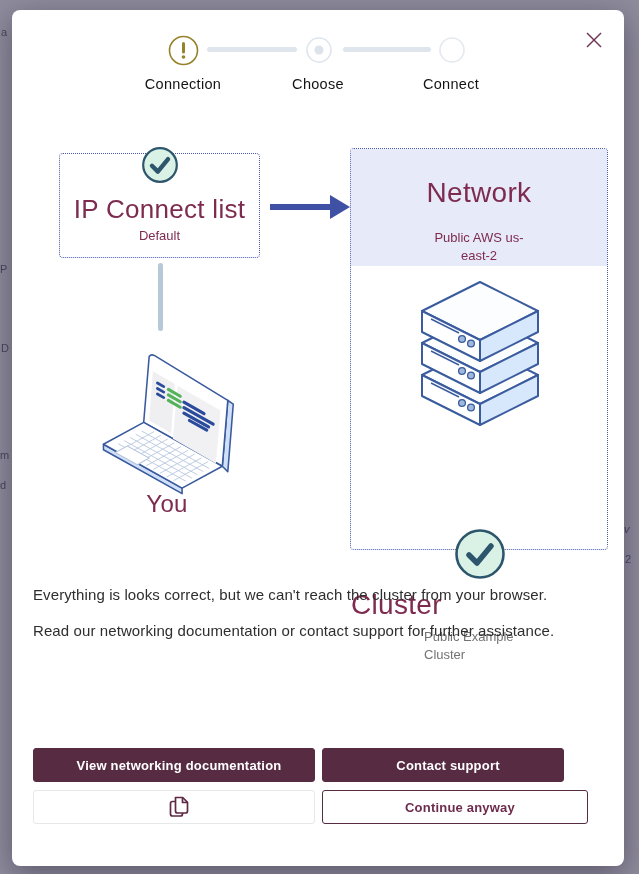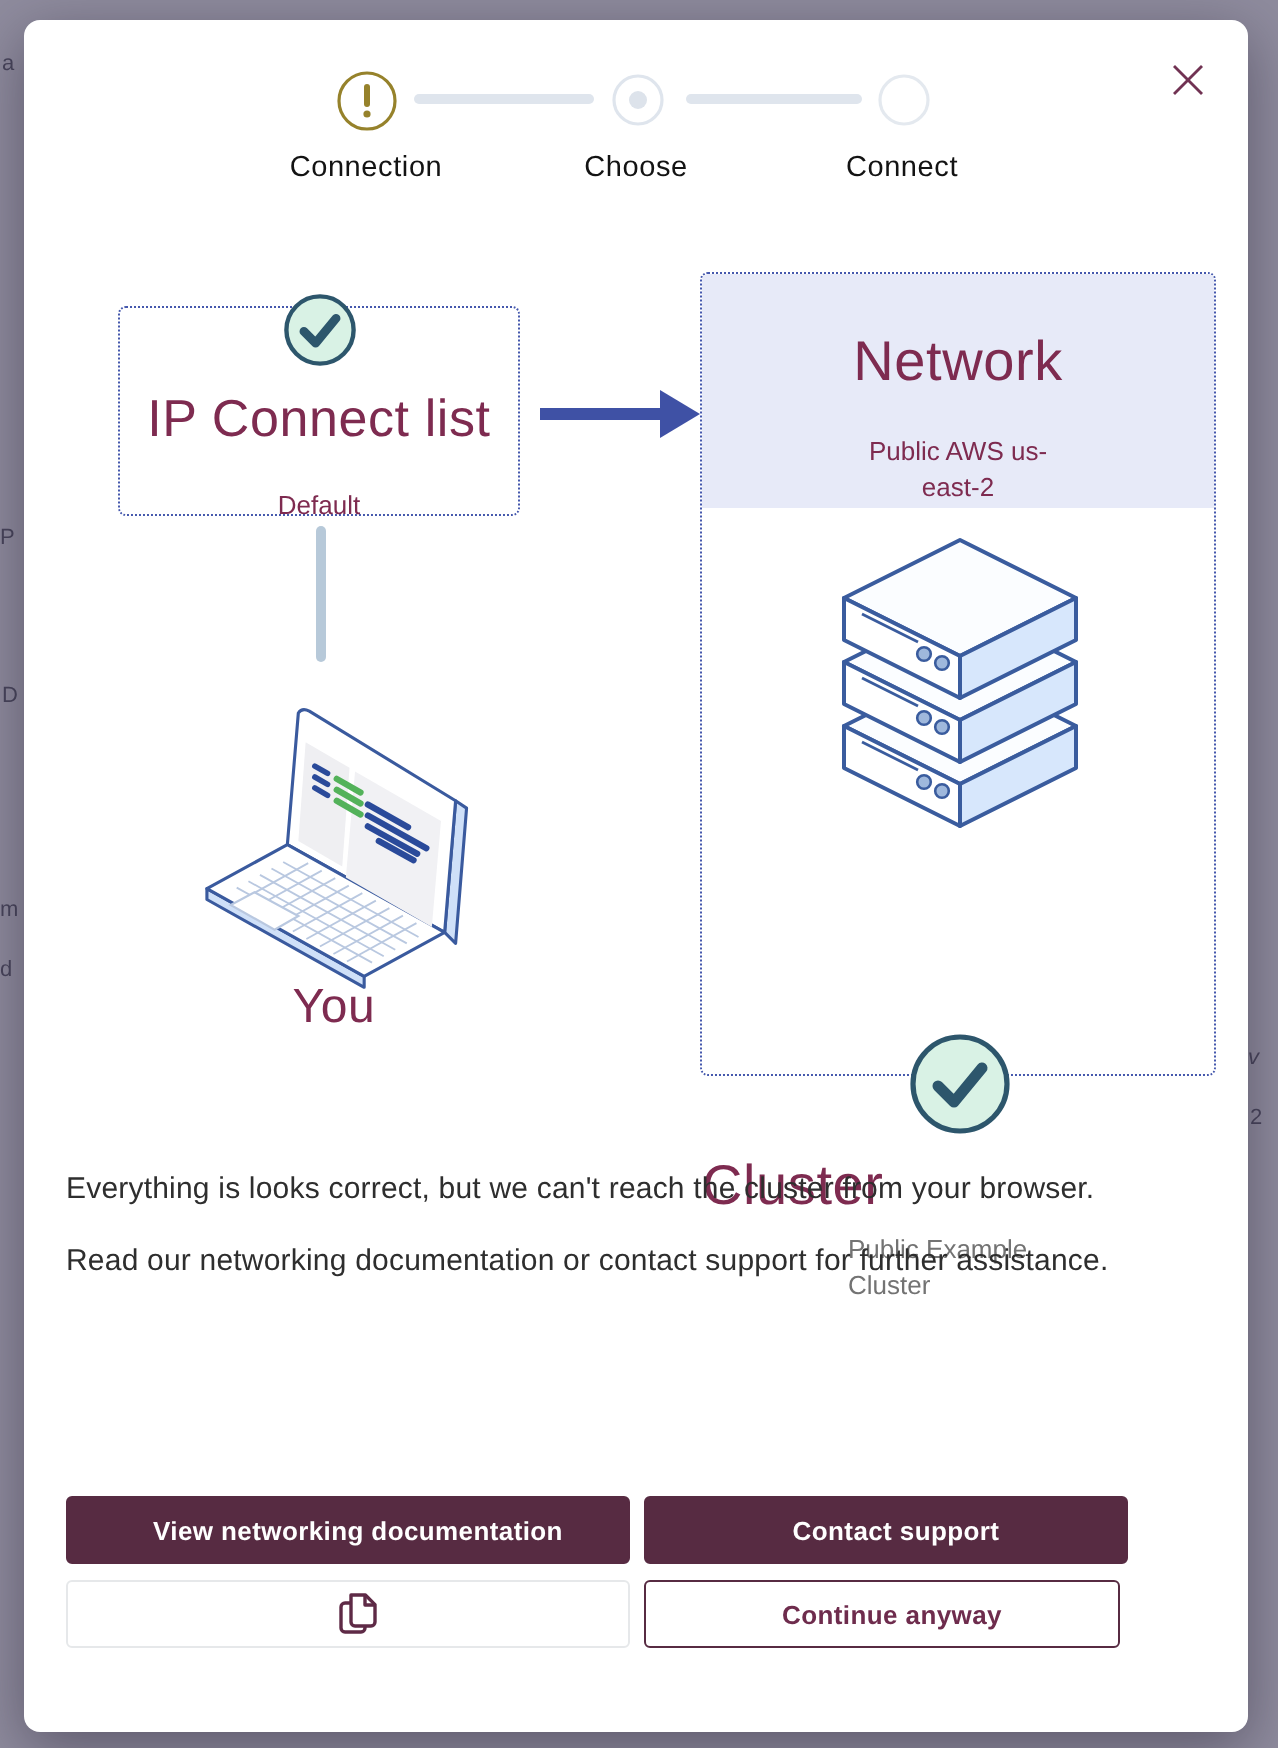--- a/index.html
+++ b/index.html
@@ -37,31 +37,31 @@
   .label-connection { left:111px; }
   .label-choose     { left:246px; }
   .label-connect    { left:379px; }
 
   
   .ip-box { position:absolute; left:47px; top:143px; width:201px; height:105px;
     border:1.5px dotted #4558ad; border-radius:4px; text-align:center; }
   .ip-check { position:absolute; left:129px; top:136px; }
   .diagram-title { color:#7e2b50; font-size:26px; font-weight:400; letter-spacing:.3px; }
   .ip-box .diagram-title { margin-top:40px; }
-  .diagram-sub { color:#7e2b50; font-size:13px; margin-top:20px; }
+  .diagram-sub { color:#7e2b50; font-size:13px; margin-top:3px; }
 
   .arrow-svg { position:absolute; left:258px; top:185px; }
   .v-connector { position:absolute; left:146px; top:253px; width:5px; height:68px;
     background:#b7c9d9; border-radius:3px; }
 
   .laptop-svg { position:absolute; left:75px; top:328px; }
   .you-label { position:absolute; left:75px; top:480px; width:160px; text-align:center;
     color:#7e2b50; font-size:24px; letter-spacing:.3px; }
 
-  .net-box { position:absolute; left:338px; top:126px; width:258px; height:402px;
+  .net-box { position:absolute; left:338px; top:138px; width:258px; height:402px;
     border:1.5px dotted #4558ad; border-radius:4px; }
   .net-header { position:absolute; left:0; top:0; right:0; height:117px;
     background:#e7eaf8; border-radius:3px 3px 0 0; text-align:center; }
   .net-header .diagram-title { margin-top:28px; font-size:28px; }
   .net-sub { color:#7e2b50; font-size:13px; margin:20px auto 0; width:112px; line-height:1.35; }
   .cluster-area { position:absolute; left:0; top:117px; right:0; bottom:0; text-align:left; }
   .servers-svg { position:absolute; left:54px; top:14px; }
   .cluster-check { position:absolute; left:103px; top:262px; }
   .cluster-title { position:absolute; left:0; width:100%; top:323px;
     color:#7e2b50; font-size:28px; font-weight:400; letter-spacing:.3px; }
@@ -77,21 +77,21 @@
   
   .btn { position:absolute; height:34px; border-radius:3px; font-size:13px;
     font-weight:700; letter-spacing:.2px; cursor:pointer;
     font-family:"Liberation Sans","DejaVu Sans",sans-serif;
     display:flex; align-items:center; justify-content:center;padding-left:10px; }
   .btn-primary { background:#572b42; color:#ffffff; border:1px solid #572b42; }
   .btn-docs     { left:21px;  top:738px; width:282px; }
   .btn-support  { left:310px; top:738px; width:242px; }
   .btn-copy { left:21px; top:780px; width:282px; background:#ffffff;
     color:#6e2c4d; border:1px solid #e6e8ea; gap:18px; }
-  .btn-continue { left:310px; top:780px; width:238px; background:#ffffff;
+  .btn-continue { left:310px; top:780px; width:266px; background:#ffffff;
     color:#6e2c4d; border:1.5px solid #572b42; }
 </style>
 </head>
 <body>
 
 <div class="backdrop">
   <span class="frag frag-0">a</span>
   <span class="frag frag-1">P</span>
   <span class="frag frag-2">D</span>
   <span class="frag frag-3">m</span>

